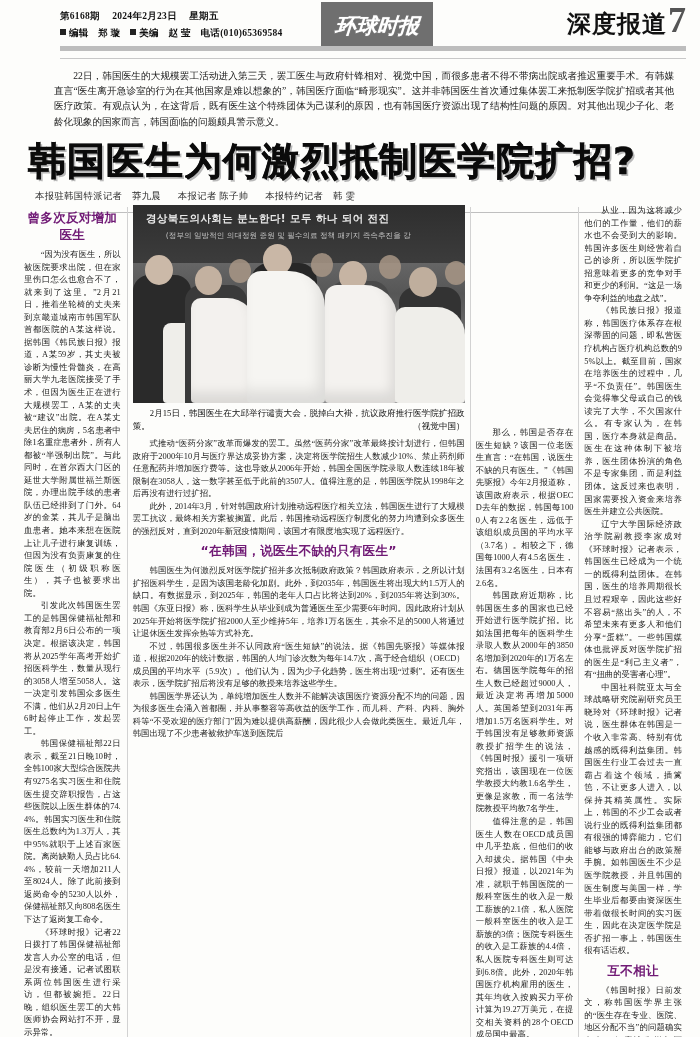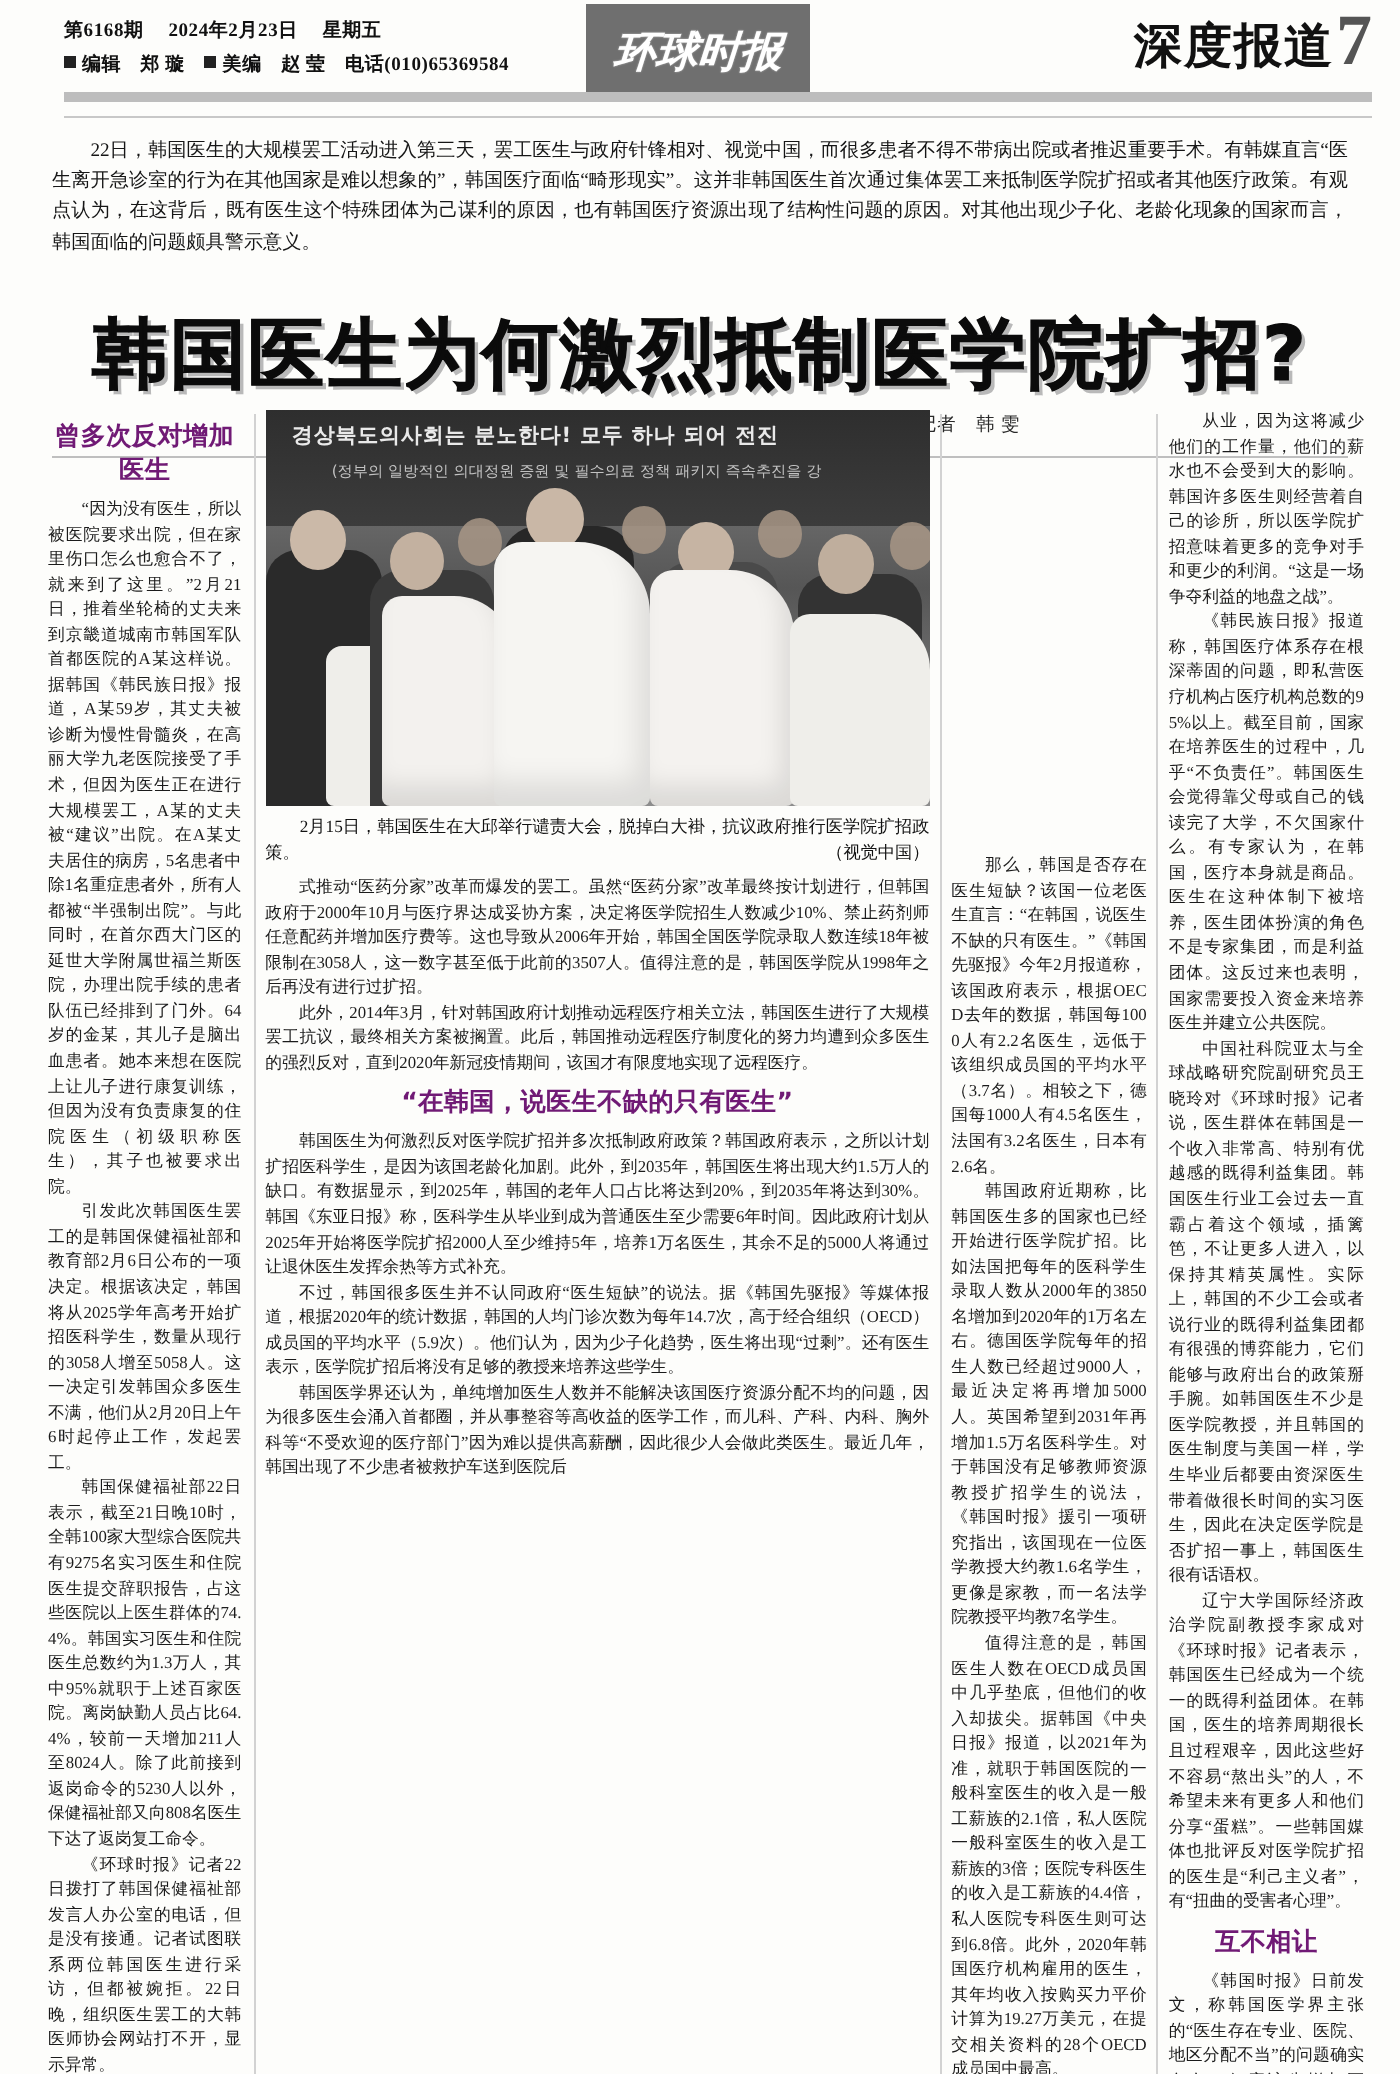--- a/index.html
+++ b/index.html
@@ -4,21 +4,21 @@
 <style>
   html,body{margin:0;padding:0;}
   body{
     width:700px;height:1037px;
     background:#fdfdfb;
     font-family:"Liberation Serif","DejaVu Serif",serif;
     color:#1a1a1a;
     overflow:hidden;
     position:relative;
   }
-  .page{width:700px;height:1037px;position:relative;box-sizing:border-box;}
+  .page{width:700px;height:1037px;position:relative;box-sizing:border-box;padding-left:28px;}
 
   
   .masthead{
     position:relative;height:52px;padding:6px 14px 0 14px;box-sizing:border-box;
   }
   .mh-left{position:absolute;left:32px;top:8px;line-height:1.75;}
   .mh-line{font-size:9.5px;letter-spacing:.3px;color:#111;white-space:nowrap;
            font-family:"Liberation Serif","DejaVu Serif",serif;font-weight:700;}
   .mh-line .sq{display:inline-block;width:6px;height:6px;background:#222;margin-right:3px;vertical-align:1px;}
   .mh-gap{display:inline-block;width:7px;}
@@ -48,21 +48,21 @@
 
   
   .lede{
     margin:16px 26px 0 26px;
     font-size:9.6px;line-height:15.2px;text-align:justify;
     text-indent:2em;color:#161616;
     font-family:"Liberation Serif","DejaVu Serif",serif;
   }
 
   
-  .headline-wrap{margin-top:28px;text-align:center;position:relative;}
+  .headline-wrap{margin-top:12px;position:relative;}
   .headline{
     font-size:38px;font-weight:900;letter-spacing:1px;line-height:1.08;
     color:#0b0b0b;
     font-family:"DejaVu Sans","Liberation Sans",sans-serif;
     text-shadow:2px 2px 0 #b9b9b9;
     white-space:nowrap;
     -webkit-text-stroke:0.6px #0b0b0b;
   }
   .byline{
     margin-top:8px;font-size:9.3px;color:#2a2a2a;letter-spacing:.4px;
@@ -238,21 +238,21 @@
       <div style="height:222px;"></div>
       <p class="t">那么，韩国是否存在医生短缺？该国一位老医生直言：“在韩国，说医生不缺的只有医生。”《韩国先驱报》今年2月报道称，该国政府表示，根据OECD去年的数据，韩国每1000人有2.2名医生，远低于该组织成员国的平均水平（3.7名）。相较之下，德国每1000人有4.5名医生，法国有3.2名医生，日本有2.6名。</p>
       <p class="t">韩国政府近期称，比韩国医生多的国家也已经开始进行医学院扩招。比如法国把每年的医科学生录取人数从2000年的3850名增加到2020年的1万名左右。德国医学院每年的招生人数已经超过9000人，最近决定将再增加5000人。英国希望到2031年再增加1.5万名医科学生。对于韩国没有足够教师资源教授扩招学生的说法，《韩国时报》援引一项研究指出，该国现在一位医学教授大约教1.6名学生，更像是家教，而一名法学院教授平均教7名学生。</p>
       <p class="t">值得注意的是，韩国医生人数在OECD成员国中几乎垫底，但他们的收入却拔尖。据韩国《中央日报》报道，以2021年为准，就职于韩国医院的一般科室医生的收入是一般工薪族的2.1倍，私人医院一般科室医生的收入是工薪族的3倍；医院专科医生的收入是工薪族的4.4倍，私人医院专科医生则可达到6.8倍。此外，2020年韩国医疗机构雇用的医生，其年均收入按购买力平价计算为19.27万美元，在提交相关资料的28个OECD成员国中最高。</p>
 
     </div>
 
     <div class="col">
       <p class="t">从业，因为这将减少他们的工作量，他们的薪水也不会受到大的影响。韩国许多医生则经营着自己的诊所，所以医学院扩招意味着更多的竞争对手和更少的利润。“这是一场争夺利益的地盘之战”。</p>
       <p class="t">《韩民族日报》报道称，韩国医疗体系存在根深蒂固的问题，即私营医疗机构占医疗机构总数的95%以上。截至目前，国家在培养医生的过程中，几乎“不负责任”。韩国医生会觉得靠父母或自己的钱读完了大学，不欠国家什么。有专家认为，在韩国，医疗本身就是商品。医生在这种体制下被培养，医生团体扮演的角色不是专家集团，而是利益团体。这反过来也表明，国家需要投入资金来培养医生并建立公共医院。</p>
+      <p class="t">辽宁大学国际经济政治学院副教授李家成对《环球时报》记者表示，韩国医生已经成为一个统一的既得利益团体。在韩国，医生的培养周期很长且过程艰辛，因此这些好不容易“熬出头”的人，不希望未来有更多人和他们分享“蛋糕”。一些韩国媒体也批评反对医学院扩招的医生是“利己主义者”，有“扭曲的受害者心理”。</p>
       <p class="t">中国社科院亚太与全球战略研究院副研究员王晓玲对《环球时报》记者说，医生群体在韩国是一个收入非常高、特别有优越感的既得利益集团。韩国医生行业工会过去一直霸占着这个领域，插篱笆，不让更多人进入，以保持其精英属性。实际上，韩国的不少工会或者说行业的既得利益集团都有很强的博弈能力，它们能够与政府出台的政策掰手腕。如韩国医生不少是医学院教授，并且韩国的医生制度与美国一样，学生毕业后都要由资深医生带着做很长时间的实习医生，因此在决定医学院是否扩招一事上，韩国医生很有话语权。</p>
-      <p class="t">辽宁大学国际经济政治学院副教授李家成对《环球时报》记者表示，韩国医生已经成为一个统一的既得利益团体。在韩国，医生的培养周期很长且过程艰辛，因此这些好不容易“熬出头”的人，不希望未来有更多人和他们分享“蛋糕”。一些韩国媒体也批评反对医学院扩招的医生是“利己主义者”，有“扭曲的受害者心理”。</p>
       <div class="sub">互不相让</div>
       <p class="t">《韩国时报》日前发文，称韩国医学界主张的“医生存在专业、医院、地区分配不当”的问题确实存在，但应该先增加医生，再解决结构问题，而不是相反。文章称，政策制定者应该调整医疗费用结构，优先考虑儿科、产科和外科等必要的医疗服务，同时减少皮肤科的报销领域。他们还应该免除或减轻对出现部分医疗事故医生的处罚。那些在偏远地区服务的医生应该得到经济和其他奖励。</p>
 
     </div>
 
   </div>
 </div>
 
 </body></html>

